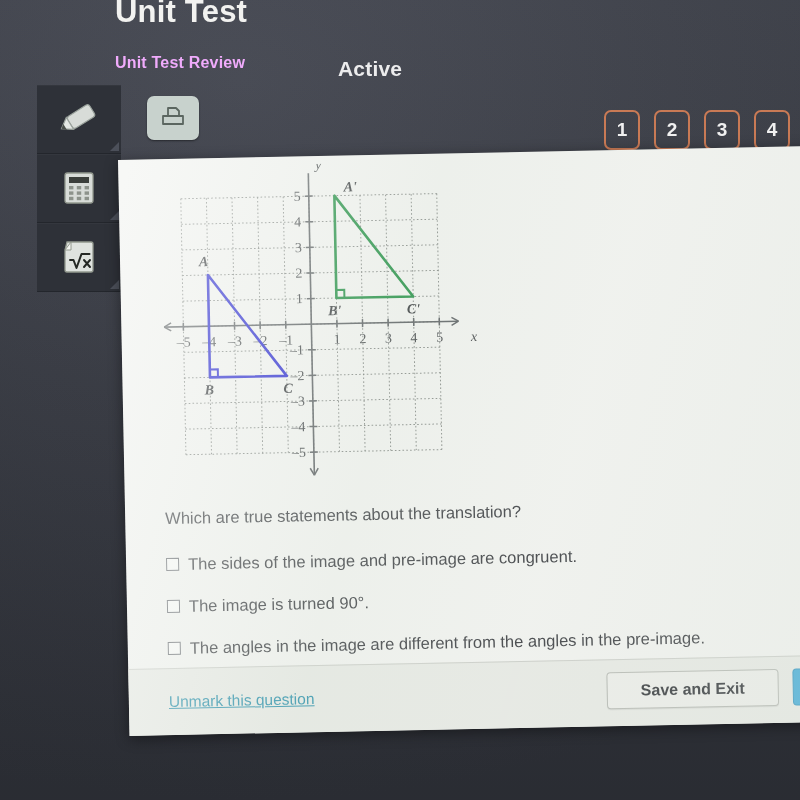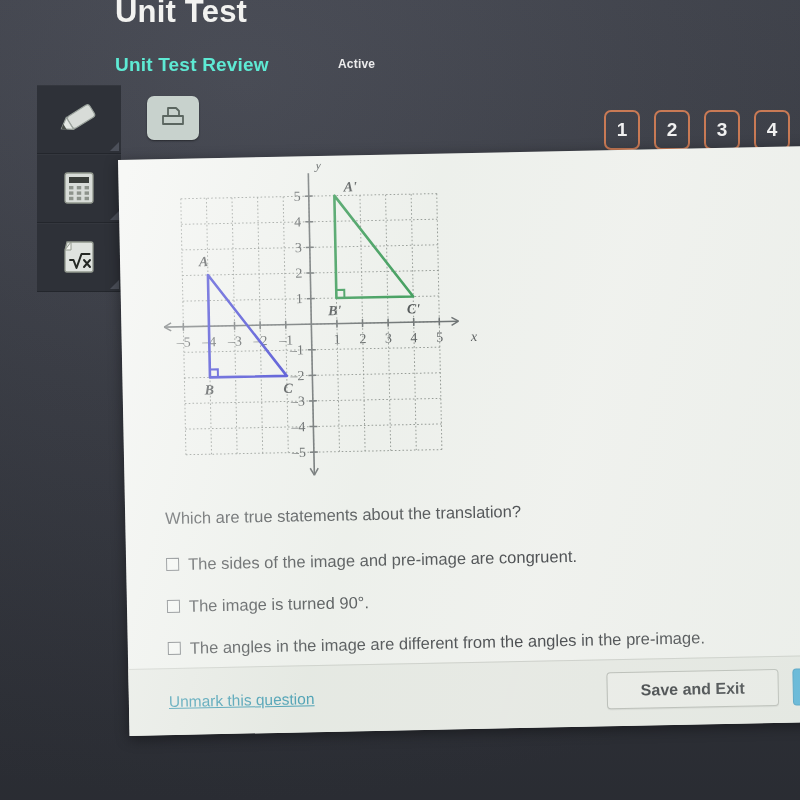--- a/index.html
+++ b/index.html
@@ -22,26 +22,26 @@
   }
 
   
   .hdr-title{
     position:absolute;left:115px;top:-6px;
     font-size:31px;font-weight:bold;color:#f2f2f0;
     letter-spacing:.2px;
   }
   .hdr-sub{
     position:absolute;left:115px;top:54px;
-    font-size:19px;font-weight:bold;color:#5eead4;
+    font-size:16px;font-weight:bold;color:#f0abfc;
     letter-spacing:.2px;
   }
   .hdr-status{
     position:absolute;left:338px;top:57px;
-    font-size:12px;font-weight:bold;color:#ececed;
+    font-size:21px;font-weight:bold;color:#ececed;
     letter-spacing:.2px;
   }
 
   
   .print-btn{
     position:absolute;left:147px;top:96px;
     width:52px;height:44px;border-radius:7px;
     background:#c8d2cd;
     box-shadow:0 1px 2px rgba(0,0,0,.45);
     display:flex;align-items:center;justify-content:center;

